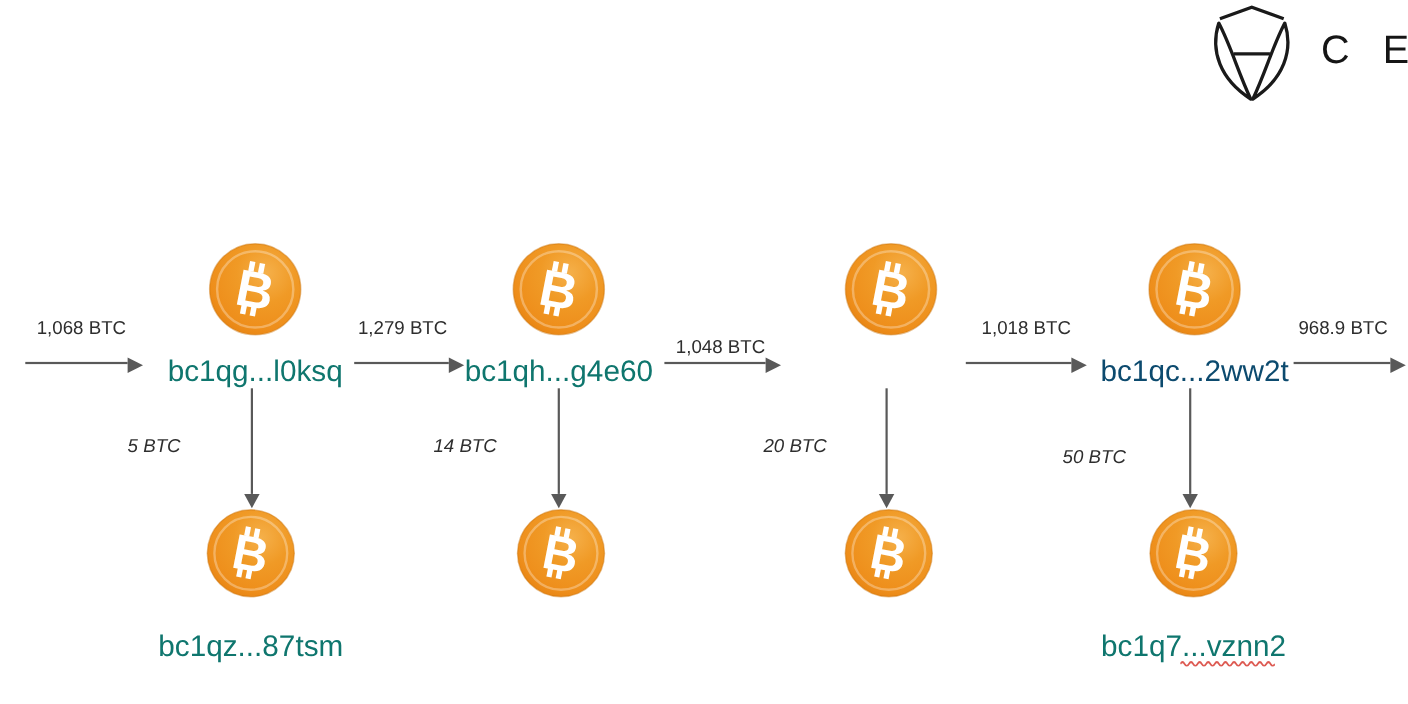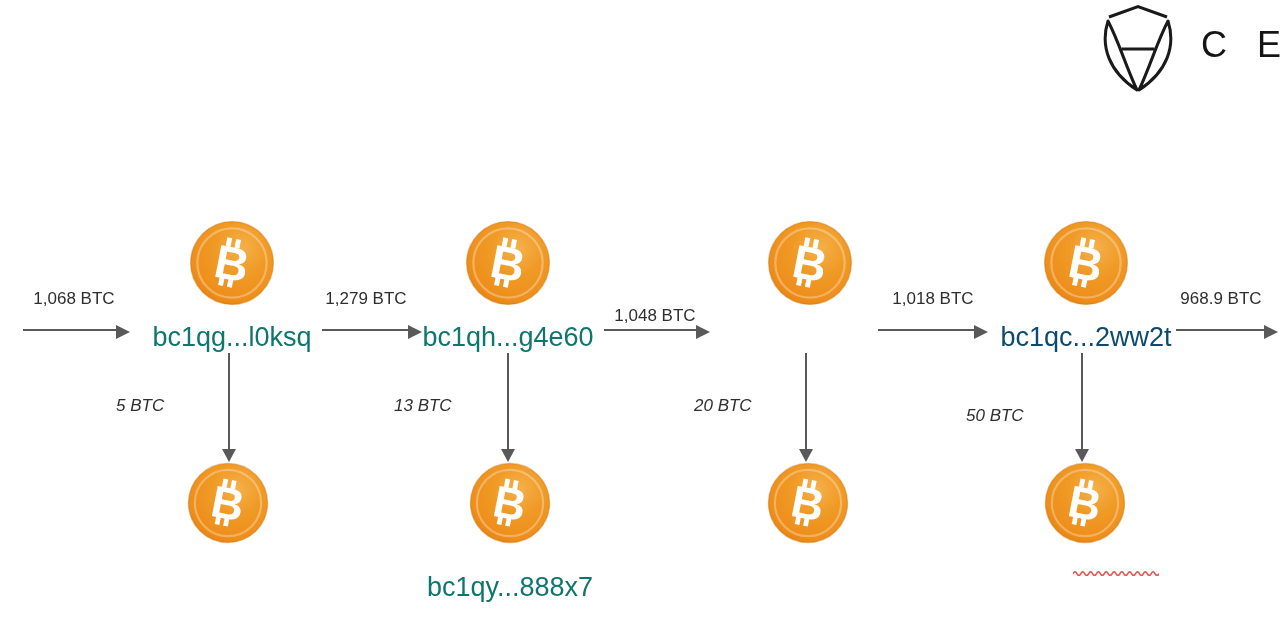--- a/index.html
+++ b/index.html
@@ -112,39 +112,39 @@
   <div class="arrow-h" style="left:322px; top:329px; width:86px"></div>
   <div class="amt" style="left:286px; top:289px">1,279 BTC</div>
 
   <div class="arrow-v" style="left:228px; top:353px; height:96px"></div>
   <div class="amt vlab" style="left:116px; top:396px">5 BTC</div>
   <div class="coin" style="left:185px; top:460px">
     <svg width="86" height="86" viewBox="0 0 100 100">
         <use href="#btcCoin"></use>
       </svg>
   </div>
+  <div class="addr" style="left:98px; top:572px">bc1qz...87tsm</div>
 
   <div class="coin" style="left:463px; top:218px">
     <svg width="90" height="90" viewBox="0 0 100 100">
         <use href="#btcCoin"></use>
       </svg>
   </div>
   <div class="addr" style="left:378px; top:322px">bc1qh...g4e60</div>
 
   <div class="arrow-h" style="left:604px; top:329px; width:92px"></div>
   <div class="amt" style="left:575px; top:306px">1,048 BTC</div>
 
   <div class="arrow-v" style="left:507px; top:353px; height:96px"></div>
-  <div class="amt vlab" style="left:394px; top:396px">13 BTC</div>
+  <div class="amt vlab" style="left:394px; top:396px">14 BTC</div>
   <div class="coin" style="left:467px; top:460px">
     <svg width="86" height="86" viewBox="0 0 100 100">
         <use href="#btcCoin"></use>
       </svg>
   </div>
-  <div class="addr" style="left:380px; top:572px">bc1qy...888x7</div>
 
   <div class="coin" style="left:765px; top:218px">
     <svg width="90" height="90" viewBox="0 0 100 100">
         <use href="#btcCoin"></use>
       </svg>
   </div>
 
   <div class="arrow-h" style="left:878px; top:329px; width:96px"></div>
   <div class="amt" style="left:853px; top:289px">1,018 BTC</div>
 
@@ -167,18 +167,19 @@
   <div class="amt" style="left:1141px; top:289px">968.9 BTC</div>
 
   <div class="arrow-v" style="left:1081px; top:353px; height:96px"></div>
   <div class="amt vlab" style="left:966px; top:406px">50 BTC</div>
   <div class="coin" style="left:1042px; top:460px">
     <svg width="86" height="86" viewBox="0 0 100 100">
         <use href="#btcCoin"></use>
       </svg>
   </div>
   <div class="addr" style="left:955px; top:572px">
+    <span>bc1q7...vznn2</span>
     <svg class="squiggle" viewBox="0 0 88 6" preserveAspectRatio="none">
       <path d="M0 4 Q2 1 4 4 T8 4 T12 4 T16 4 T20 4 T24 4 T28 4 T32 4 T36 4 T40 4 T44 4 T48 4 T52 4 T56 4 T60 4 T64 4 T68 4 T72 4 T76 4 T80 4 T84 4 T88 4" fill="none" stroke="#DD5A52" stroke-width="1.6"></path>
     </svg>
   </div>
 
 </div>
 
 </body></html>

